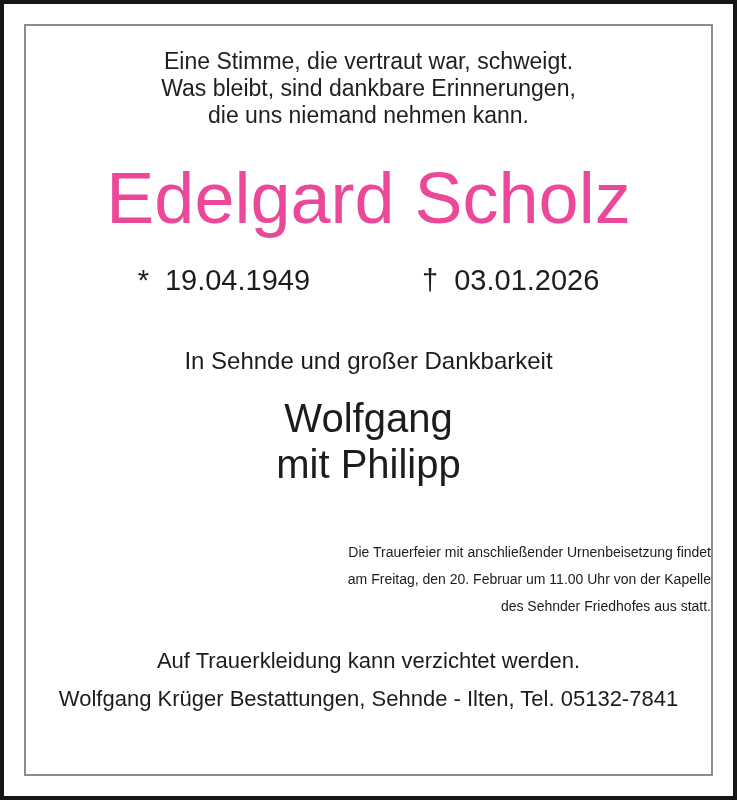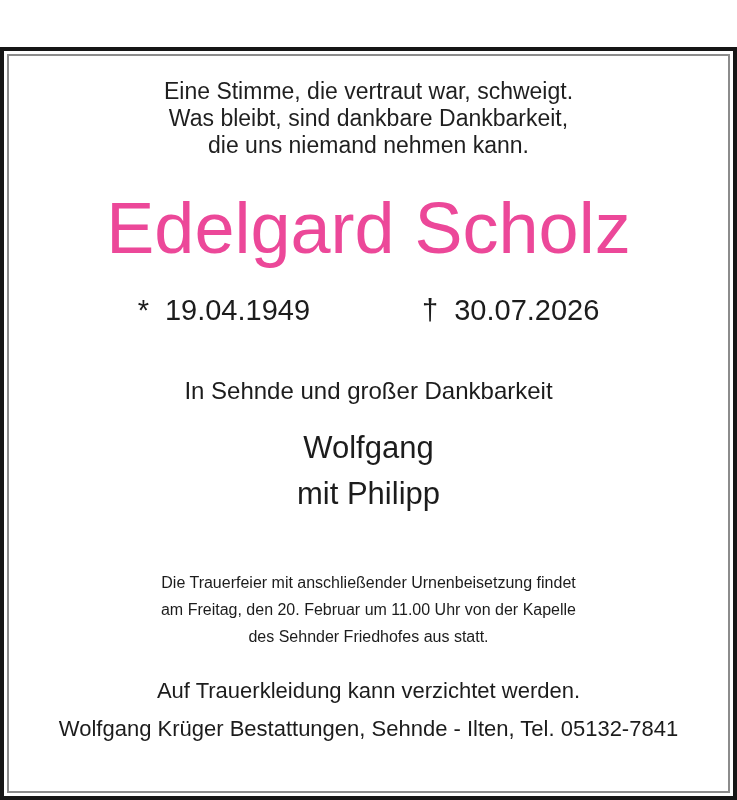--- a/index.html
+++ b/index.html
@@ -15,23 +15,22 @@
     font-family: "Liberation Sans", "DejaVu Sans", sans-serif;
     color: #1c1c1c;
     overflow: hidden;
   }
   * { box-sizing: border-box; }
 
   .frame-outer {
     position: absolute;
     inset: 0;
     border: 4px solid #161616;
-    padding: 3px;
+    padding: 20px;
     background: #ffffff;
-    margin-top: 47px;
   }
   .frame-inner {
     width: 100%;
     height: 100%;
     border: 2px solid #8c8c8c;
     background: #ffffff;
     text-align: center;
     padding-top: 22px;
   }
 
@@ -72,30 +71,31 @@
   .tribute {
     margin-top: 50px;
     font-size: 24px;
     line-height: 28px;
   }
 
   .mourners {
     margin-top: 20px;
   }
   .mourners p {
-    font-size: 31px;
+    font-size: 40px;
     line-height: 46px;
   }
 
   .funeral {
     margin-top: 52px;
   }
   .funeral p {
-    font-size: 16px;
+    font-size: 14px;
     line-height: 27px;
+    text-align: right;
   }
 
   .dress {
     margin-top: 27px;
     font-size: 22px;
     line-height: 27px;
   }
 
   .home {
     margin-top: 11px;
@@ -105,34 +105,34 @@
   }
 </style>
 </head>
 <body>
 
 <div class="frame-outer">
   <div class="frame-inner">
 
     <div class="poem">
       <p>Eine Stimme, die vertraut war, schweigt.</p>
-      <p>Was bleibt, sind dankbare Dankbarkeit,</p>
+      <p>Was bleibt, sind dankbare Erinnerungen,</p>
       <p>die uns niemand nehmen kann.</p>
     </div>
 
     <h1 class="name">Edelgard Scholz</h1>
 
     <div class="dates">
       <span class="group">
         <span class="sym">*</span>
         <span>19.04.1949</span>
       </span>
       <span class="group">
         <span class="sym">†</span>
-        <span>30.07.2026</span>
+        <span>03.01.2026</span>
       </span>
     </div>
 
     <p class="tribute">In Sehnde und großer Dankbarkeit</p>
 
     <div class="mourners">
       <p>Wolfgang</p>
       <p>mit Philipp</p>
     </div>
 

